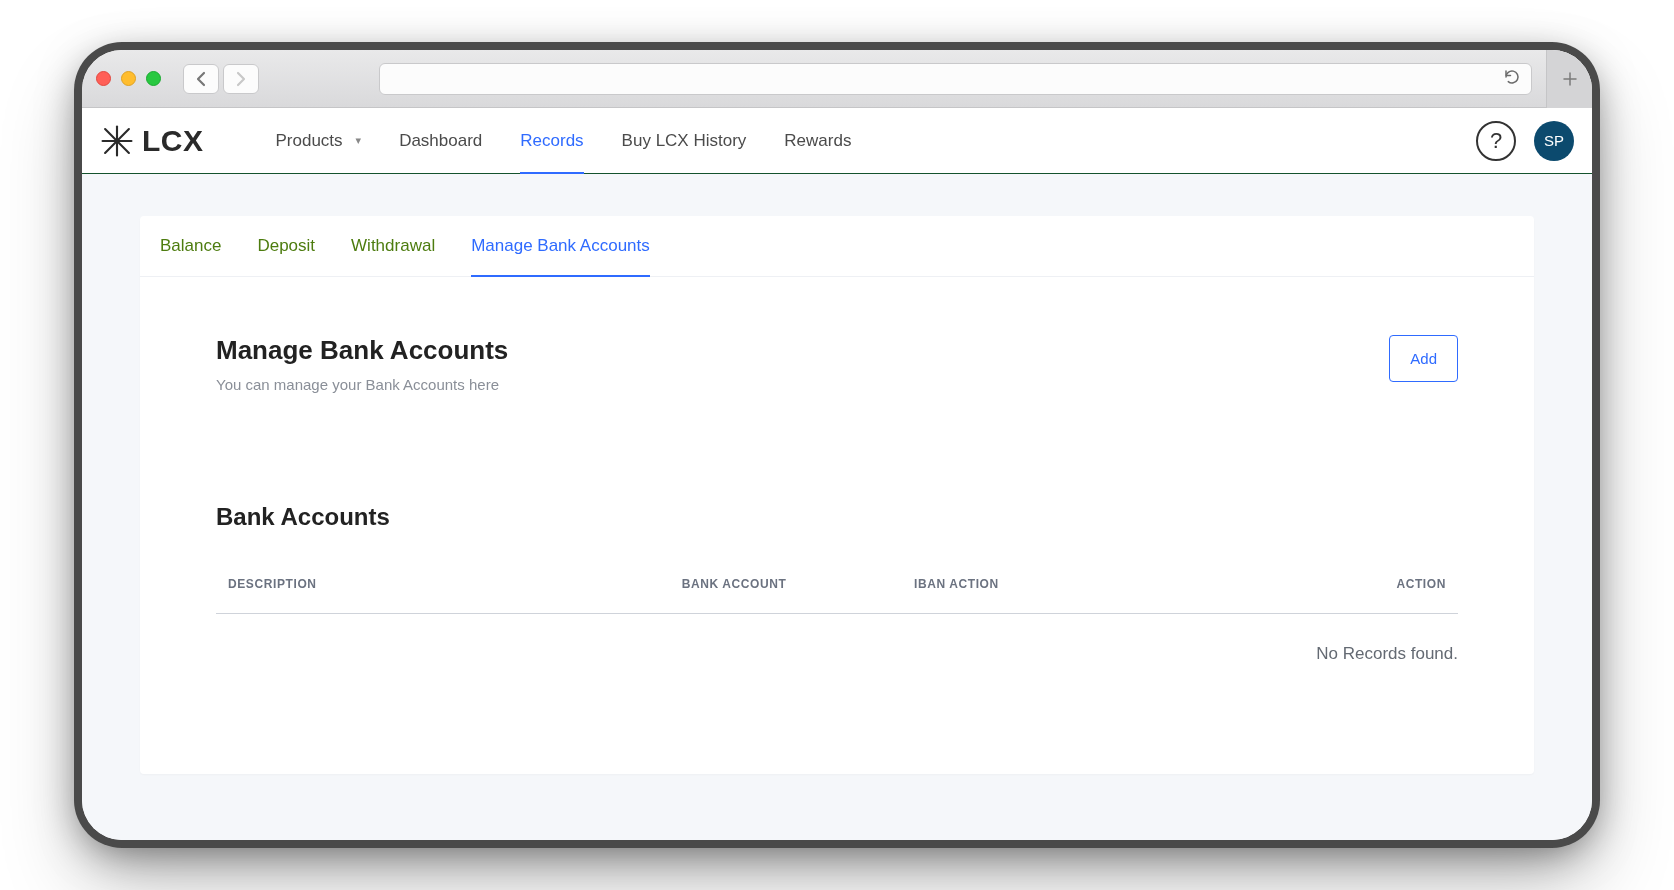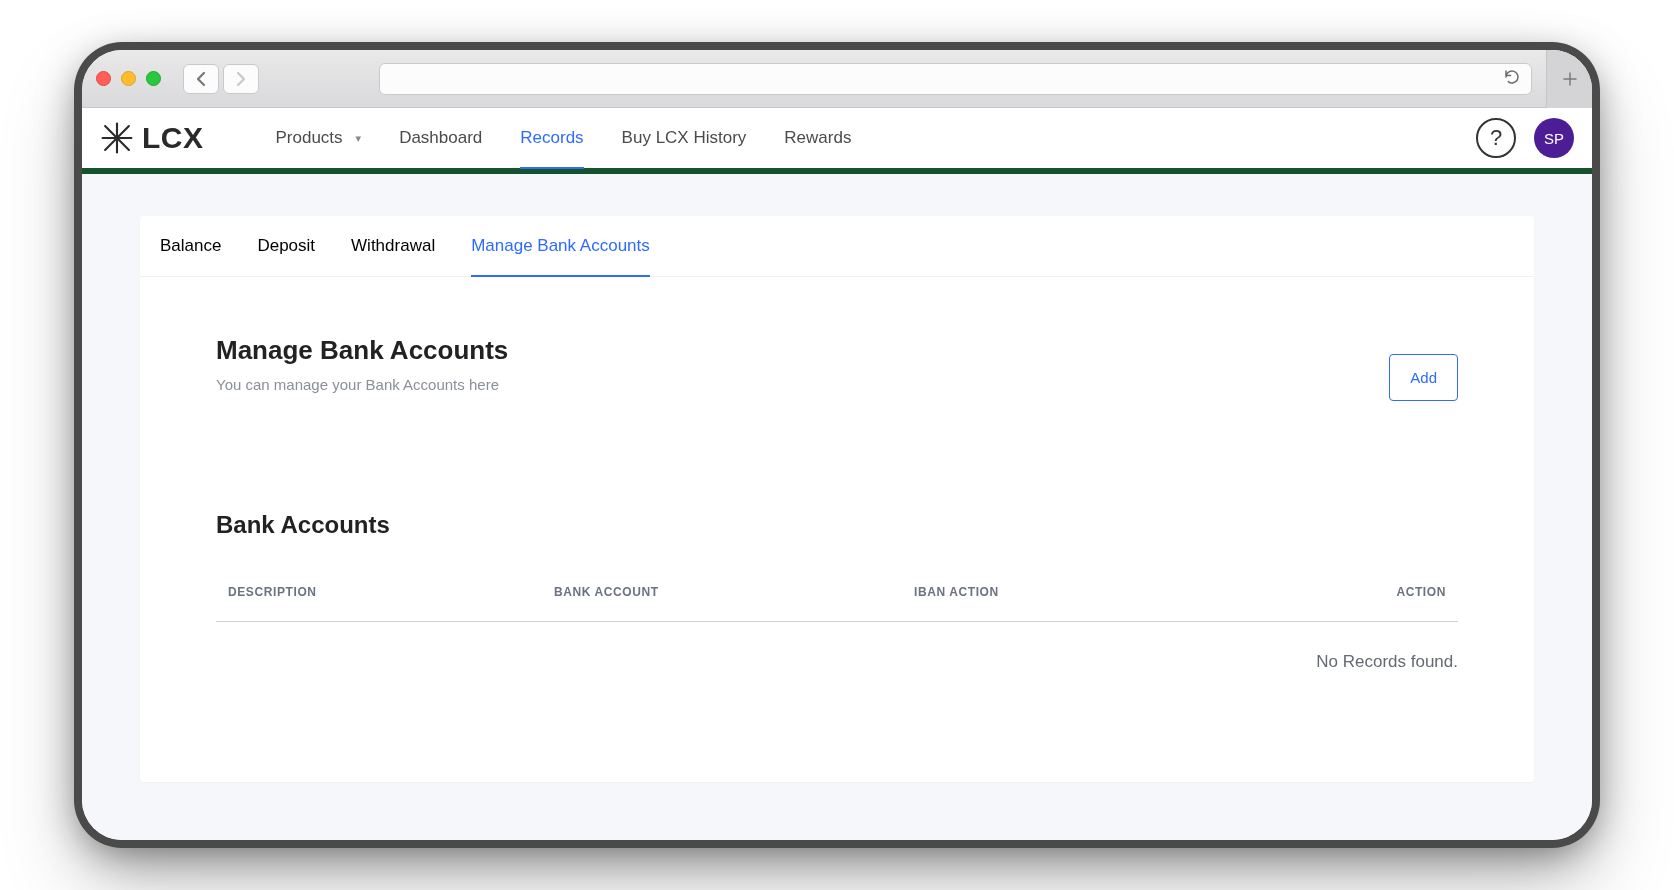--- a/index.html
+++ b/index.html
@@ -13,50 +13,50 @@
 .green { background:#28c840; border:1px solid #1aaa30; }
 .nav-buttons { display:flex; gap:4px; margin-right:120px; }
 .nav-btn { width:36px; height:30px; background:#fcfcfc; border:1px solid #c9c9cb; border-radius:6px; display:flex; align-items:center; justify-content:center; color:#777; cursor:pointer; }
 .nav-btn.disabled { color:#c8c8c8; }
 .address-bar { flex:1; height:32px; background:#fcfcfc; border:1px solid #c9c9cb; border-radius:6px; display:flex; align-items:center; padding:0 10px; }
 .address-bar .spacer { flex:1; }
 .reload-icon { color:#6b6b6b; cursor:pointer; }
 .new-tab { width:46px; height:58px; display:flex; align-items:center; justify-content:center; border-left:1px solid #c5c5c7; margin-left:14px; margin-right:-14px; color:#7a7a7a; background:#d4d4d6; cursor:pointer; }
 
 .app { flex:1; background:#f5f7fa; display:flex; flex-direction:column; overflow:hidden; }
-.topnav { height:66px; background:#fff; display:flex; align-items:center; padding:0 18px; border-bottom:6px solid #14532d; }
+.topnav { height:66px; background:#fff; display:flex; align-items:center; padding:0 18px; border-bottom:1px solid #14532d; }
 .logo { display:flex; align-items:center; gap:8px; color:#2a2a2a; font-size:30px; font-weight:700; letter-spacing:0.5px; }
 .logo svg { width:34px; height:34px; }
 .main-tabs { display:flex; gap:38px; margin-left:72px; height:100%; align-items:center; }
 .main-tab { color:#4b4b4b; font-size:17px; cursor:pointer; height:100%; display:flex; align-items:center; gap:13px; position:relative; }
 .main-tab.active { color:#2f6bff; }
 .main-tab.active::after { content:""; position:absolute; bottom:-1px; left:0; right:0; height:2px; background:#2f6bff; }
 .chev { font-size:11px; color:#888; }
 .topnav-right { margin-left:auto; display:flex; align-items:center; gap:18px; }
 .help-circle { width:40px; height:40px; border:2px solid #333; border-radius:50%; display:flex; align-items:center; justify-content:center; font-size:22px; color:#333; cursor:pointer; }
-.avatar { width:40px; height:40px; border-radius:50%; background:#4c1d95; color:#fff; display:flex; align-items:center; justify-content:center; font-size:15px; font-weight:500; cursor:pointer; }
+.avatar { width:40px; height:40px; border-radius:50%; background:#0c4a6e; color:#fff; display:flex; align-items:center; justify-content:center; font-size:15px; font-weight:500; cursor:pointer; }
 
 .content { flex:1; padding:42px 0 0 0; overflow:auto; }
 .card { background:#fff; margin:0 auto; width:1394px; border-radius:4px; box-shadow:0 1px 2px rgba(0,0,0,0.03); }
 .subtabs { display:flex; gap:36px; padding:0 20px; border-bottom:1px solid #eef0f4; }
-.subtab { color:#000000; font-size:17px; padding:20px 0; cursor:pointer; position:relative; }
+.subtab { color:#4d7c0f; font-size:17px; padding:20px 0; cursor:pointer; position:relative; }
 .subtab.active { color:#2f6bff; }
 .subtab.active::after { content:""; position:absolute; bottom:-1px; left:0; right:0; height:2px; background:#2f6bff; }
 
 .section { padding:58px 76px 80px; }
 .section-header { display:flex; justify-content:space-between; align-items:flex-start; }
 .section-title { font-size:26px; font-weight:600; color:#222; margin-bottom:10px; }
 .section-sub { font-size:15px; color:#8a8f98; }
-.add-btn { border:1.5px solid #2f6bff; color:#2f6bff; background:#fff; padding:14px 20px; font-size:15px; border-radius:4px; cursor:pointer;margin-top:19px; }
+.add-btn { border:1.5px solid #2f6bff; color:#2f6bff; background:#fff; padding:14px 20px; font-size:15px; border-radius:4px; cursor:pointer; }
 
 .table-block { margin-top:110px; }
 .table-title { font-size:24px; font-weight:600; color:#222; margin-bottom:46px; }
 .table-head { display:flex; padding:0 12px 22px; border-bottom:1px solid #cfd3da; color:#6b7280; font-size:12px; letter-spacing:0.6px; font-weight:600; }
 .col-desc { flex:0 0 326px; }
-.col-bank { flex:0 0 360px; }
+.col-bank { flex:0 0 360px;text-align:center; }
 .col-iban { flex:1; }
 .col-action { flex:0 0 120px; text-align:right; }
 .empty-row { text-align:right; padding:30px 0; font-size:17px; color:#646a73; }
 </style>
 </head>
 <body>
 
 <div class="device-frame">
   <div class="browser-chrome">
     <div class="traffic-lights">

